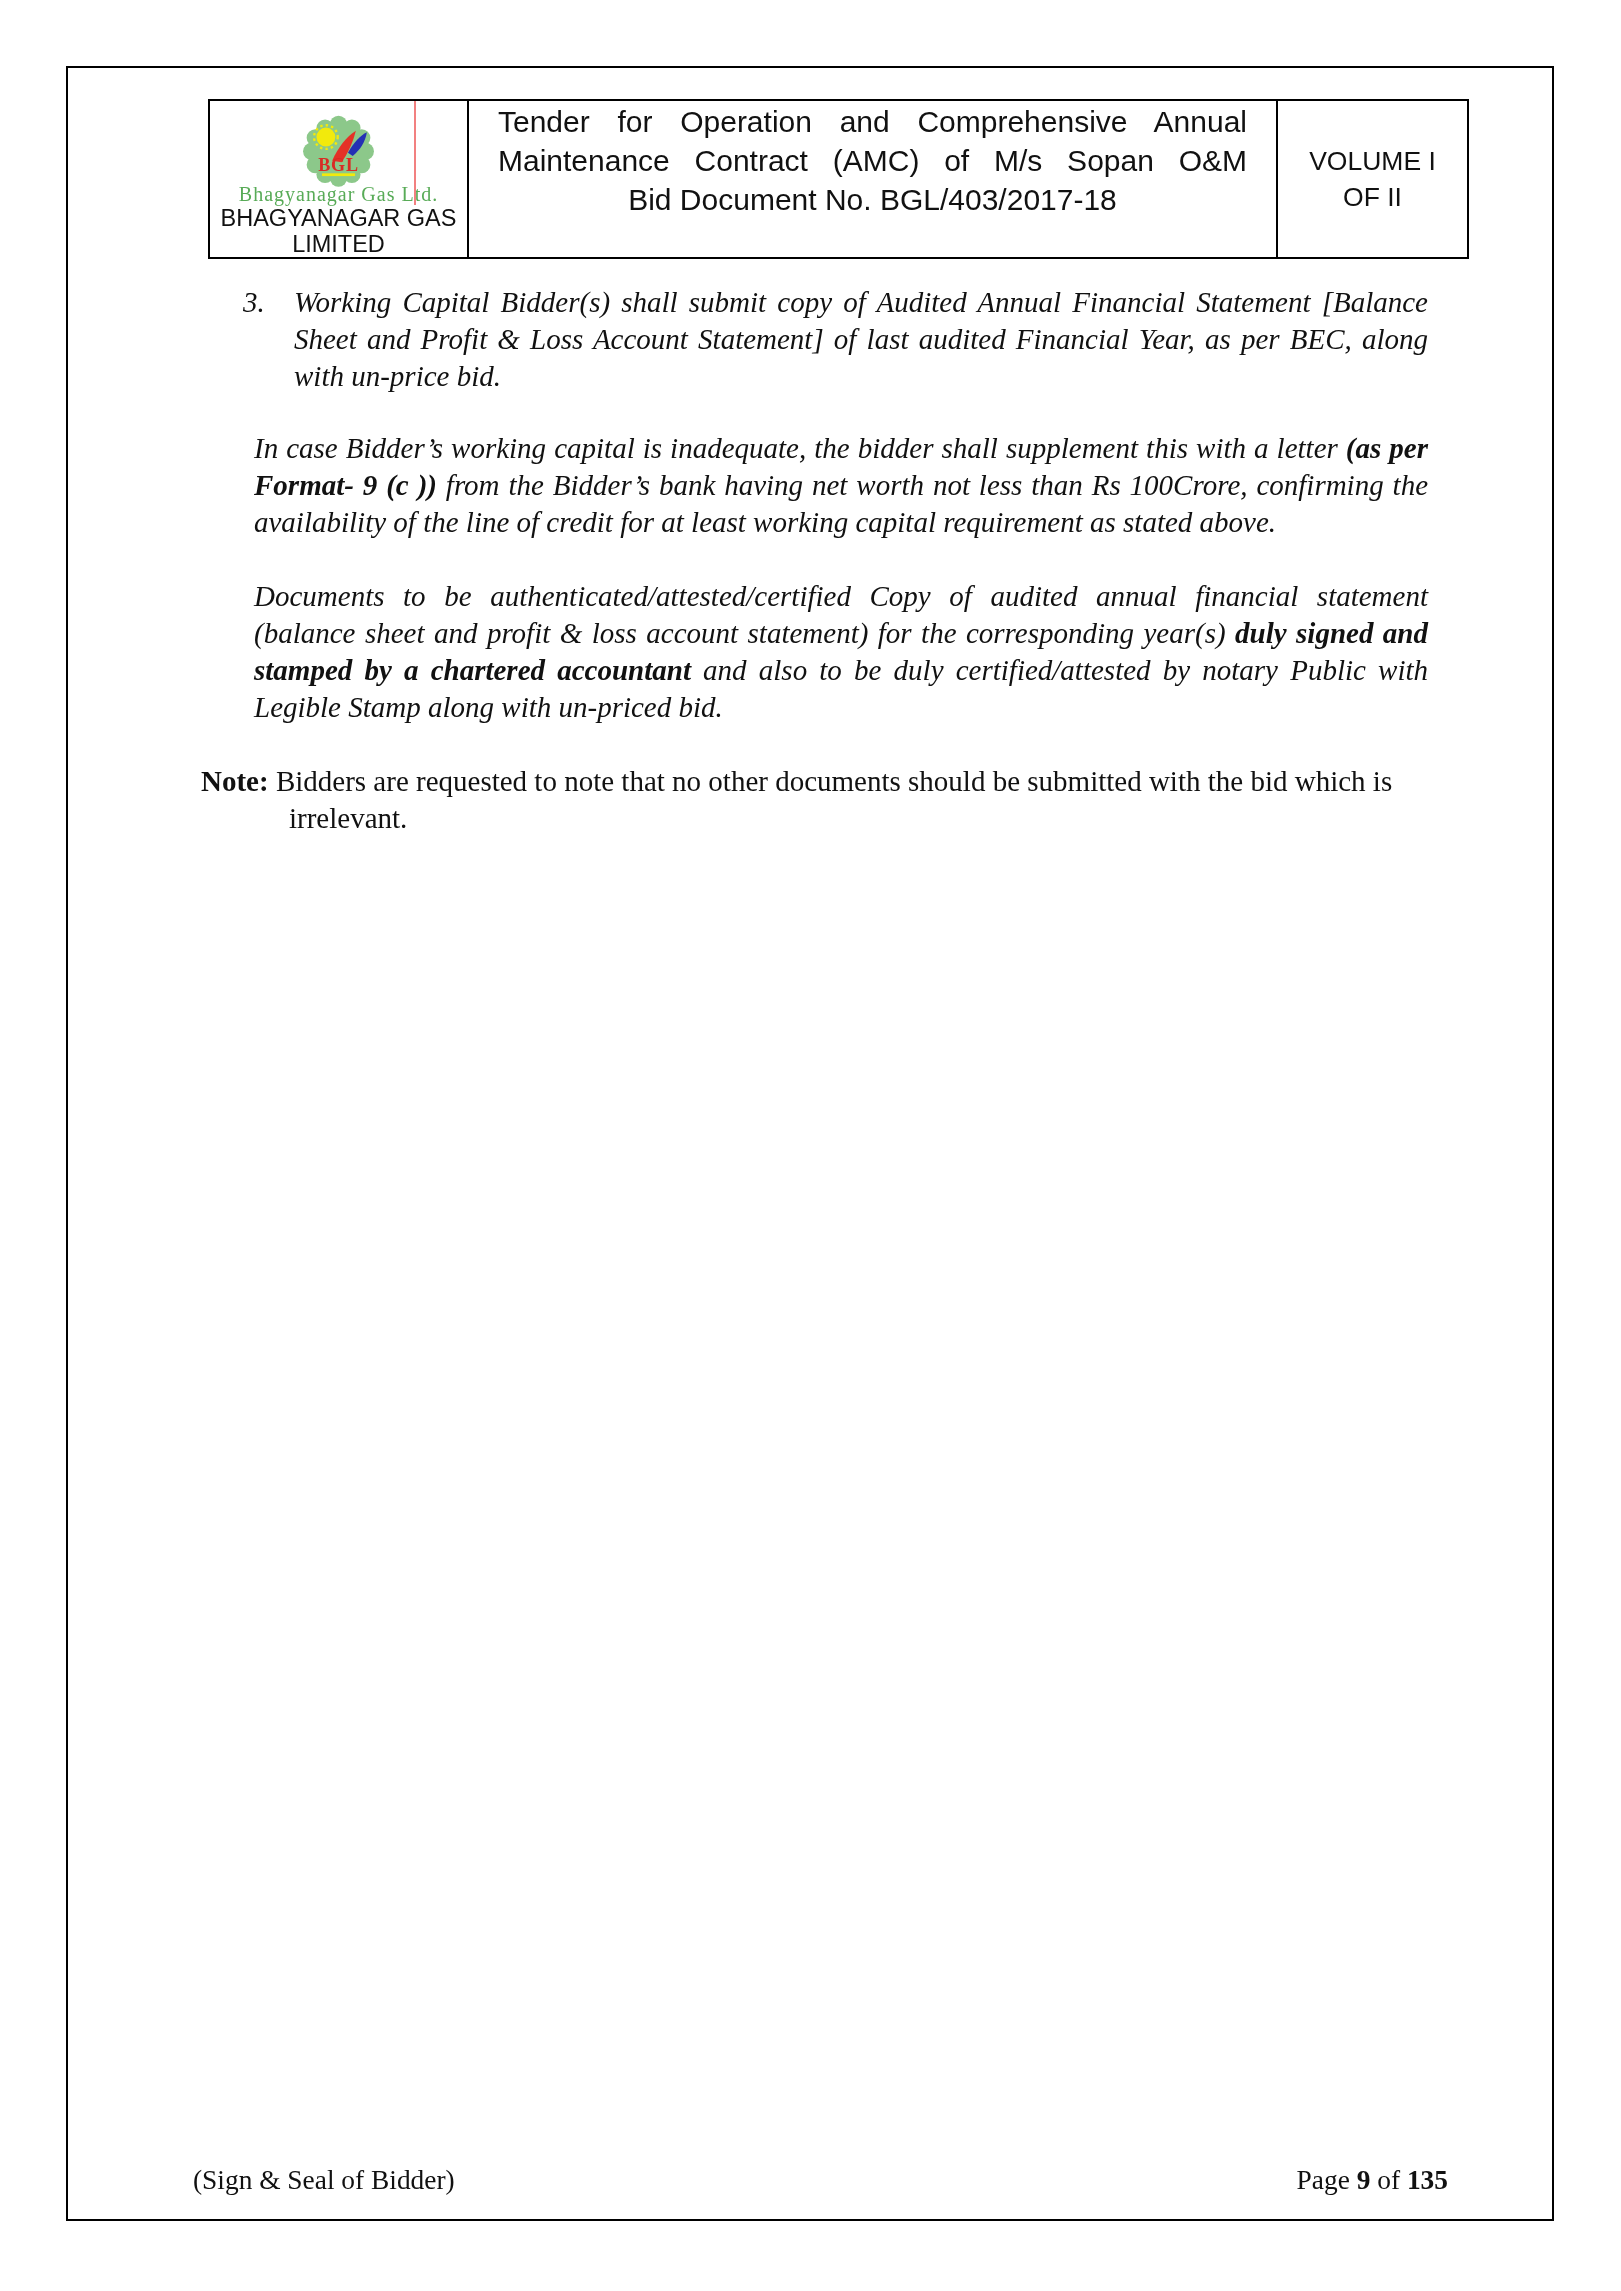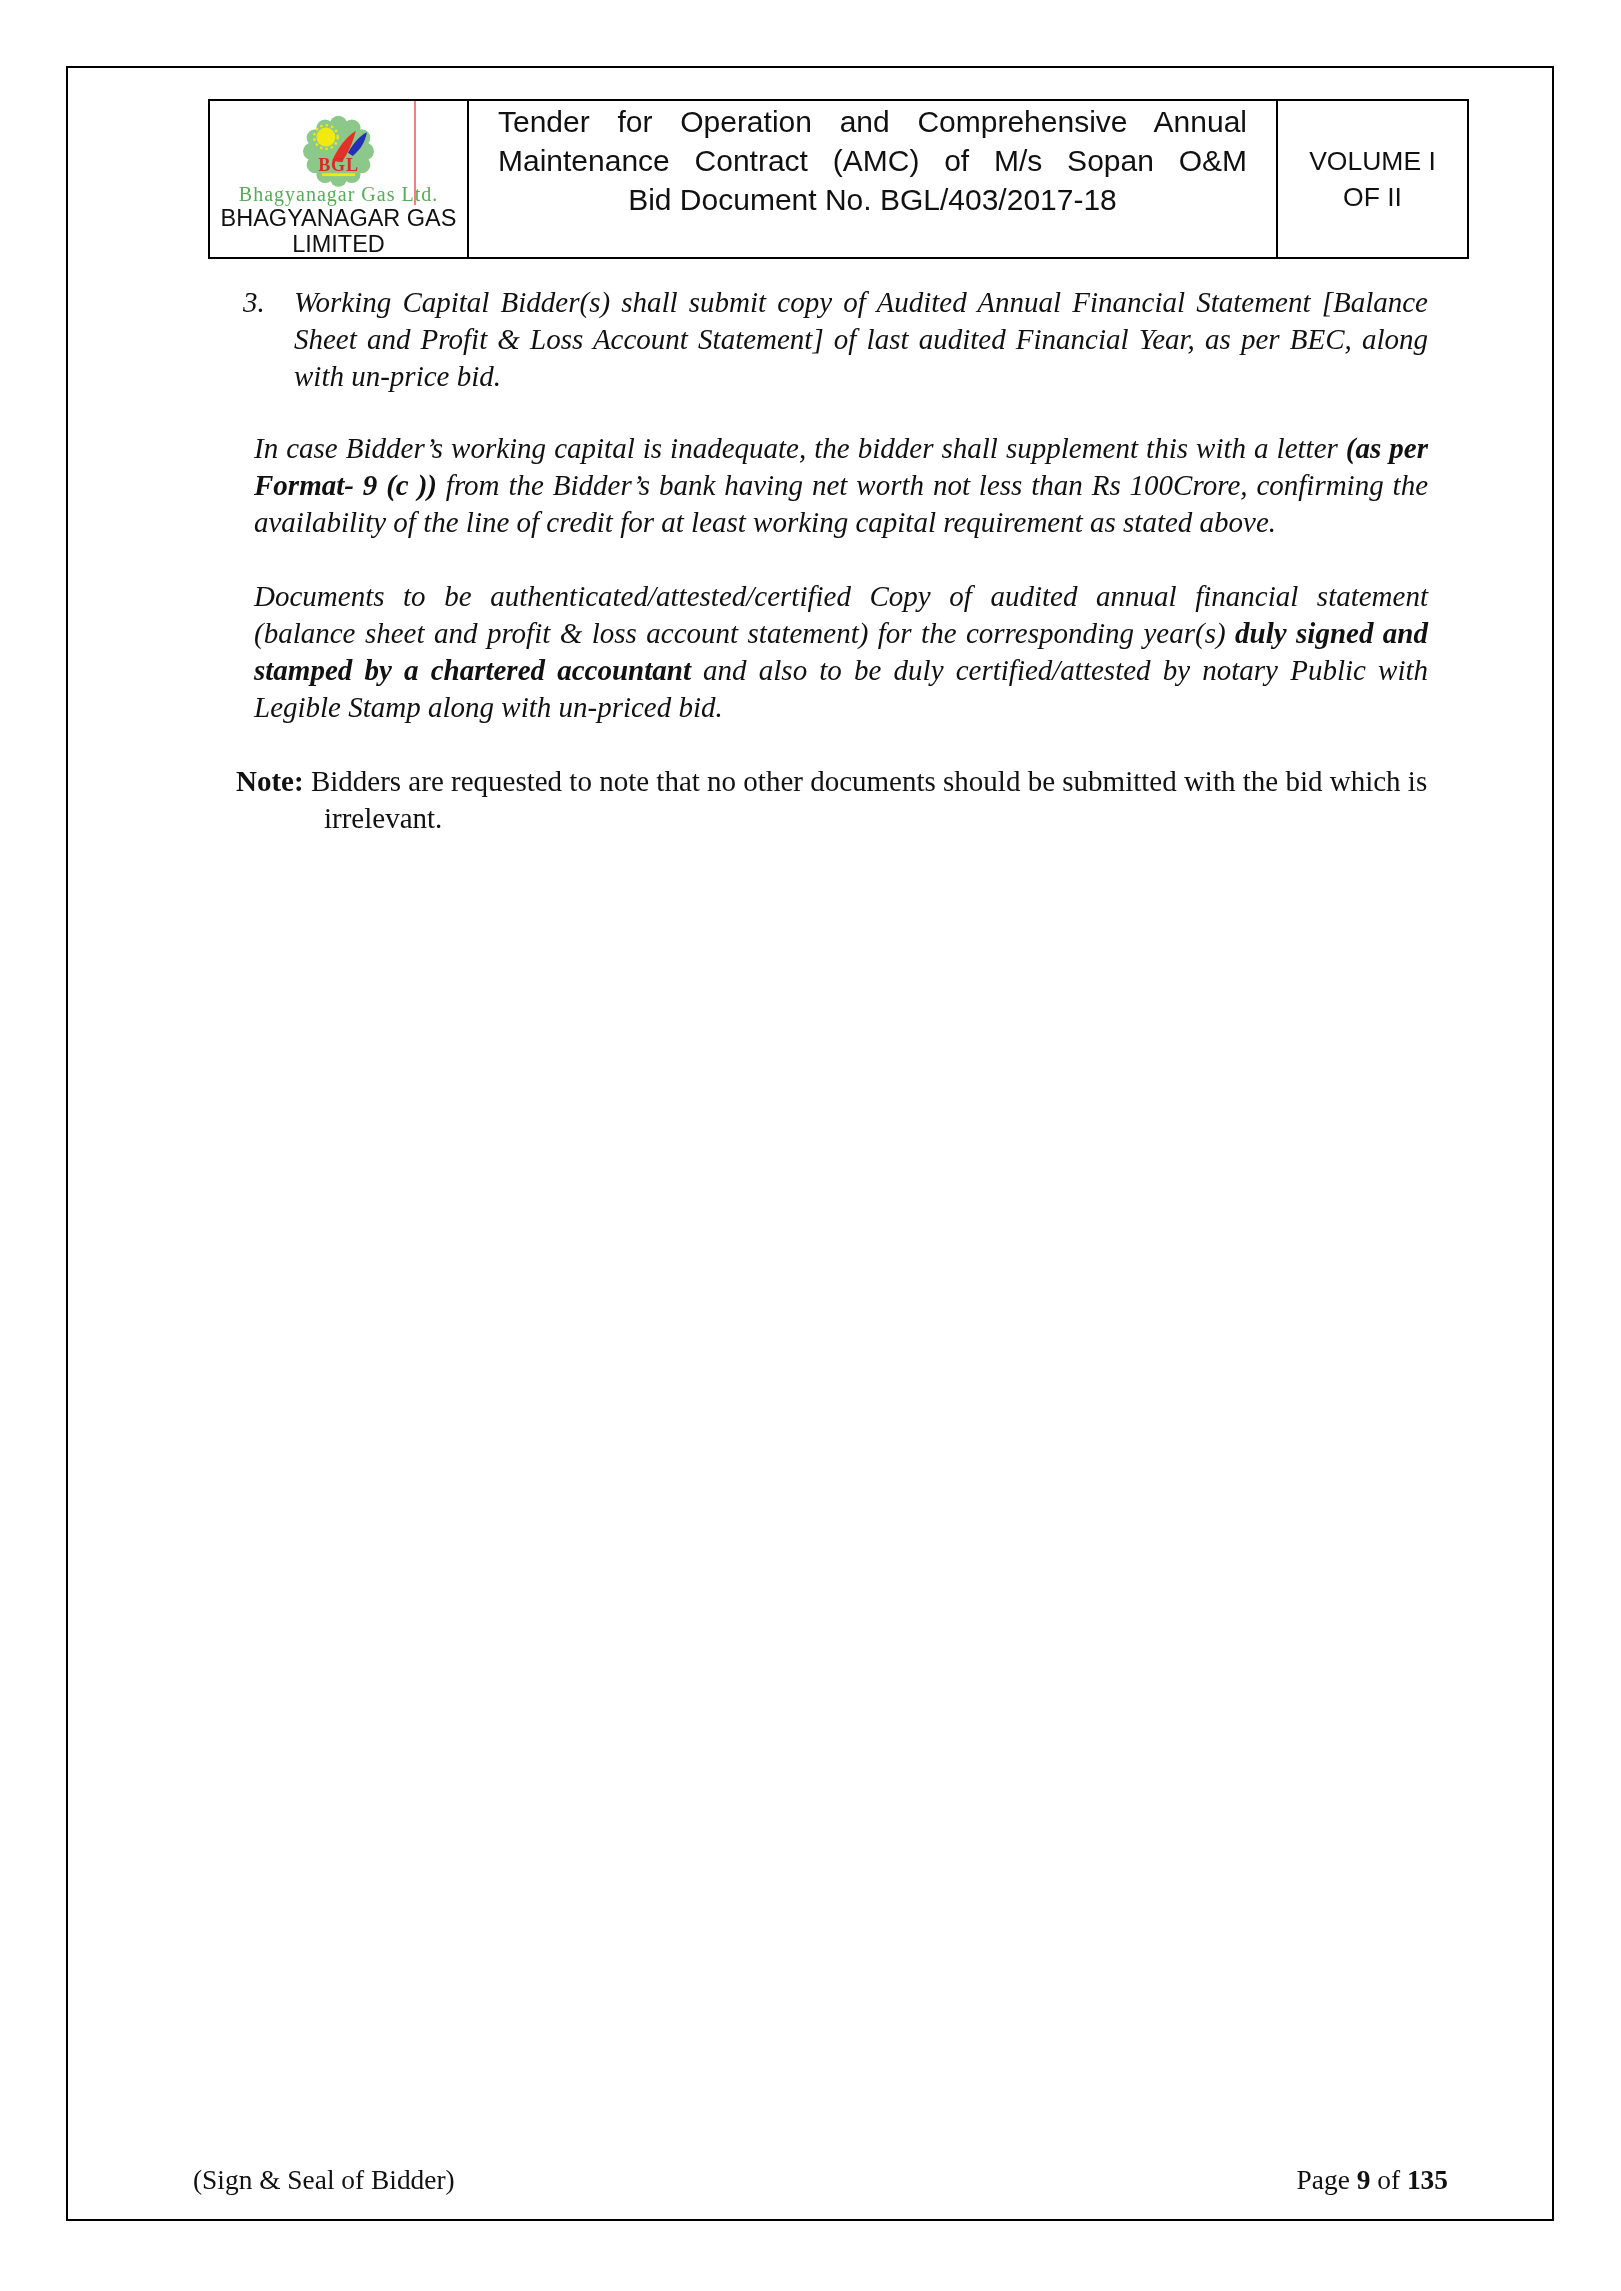--- a/index.html
+++ b/index.html
@@ -124,21 +124,20 @@
   .p-indent { margin-left: 53px; }
   .p2 { margin-bottom: 37px; }
   .p3 { margin-bottom: 37px; }
   .p4 { margin-bottom: 23.5px; }
   .note-block {
     padding-left: 88px;
     text-indent: -88px;
     max-width: 1137px;
     margin-bottom: 45px;
     text-align: left;
-    margin-left: 35px;
   }
   .note-label { font-weight: bold; }
   .final-para {
     margin-left: 98px;
     margin-top: 17.6px;
     text-align: justify;
   }
   .run-bold { font-weight: bold; }
   
   .footer-row {

